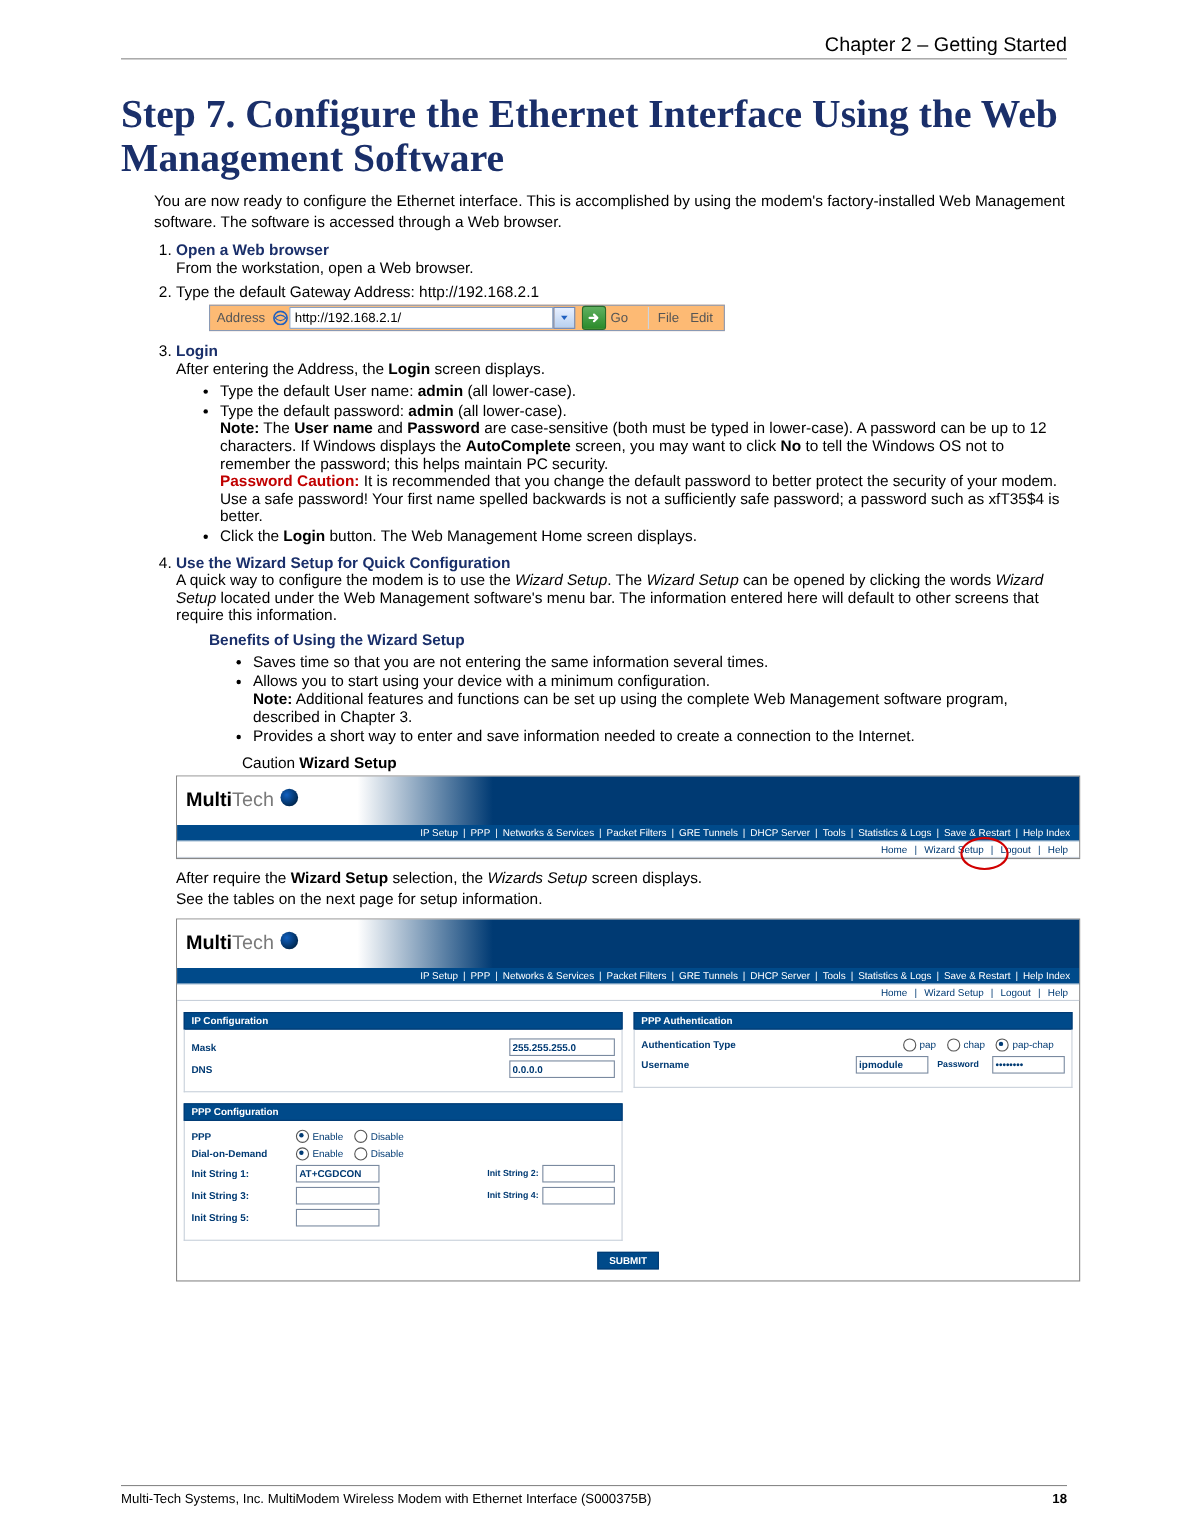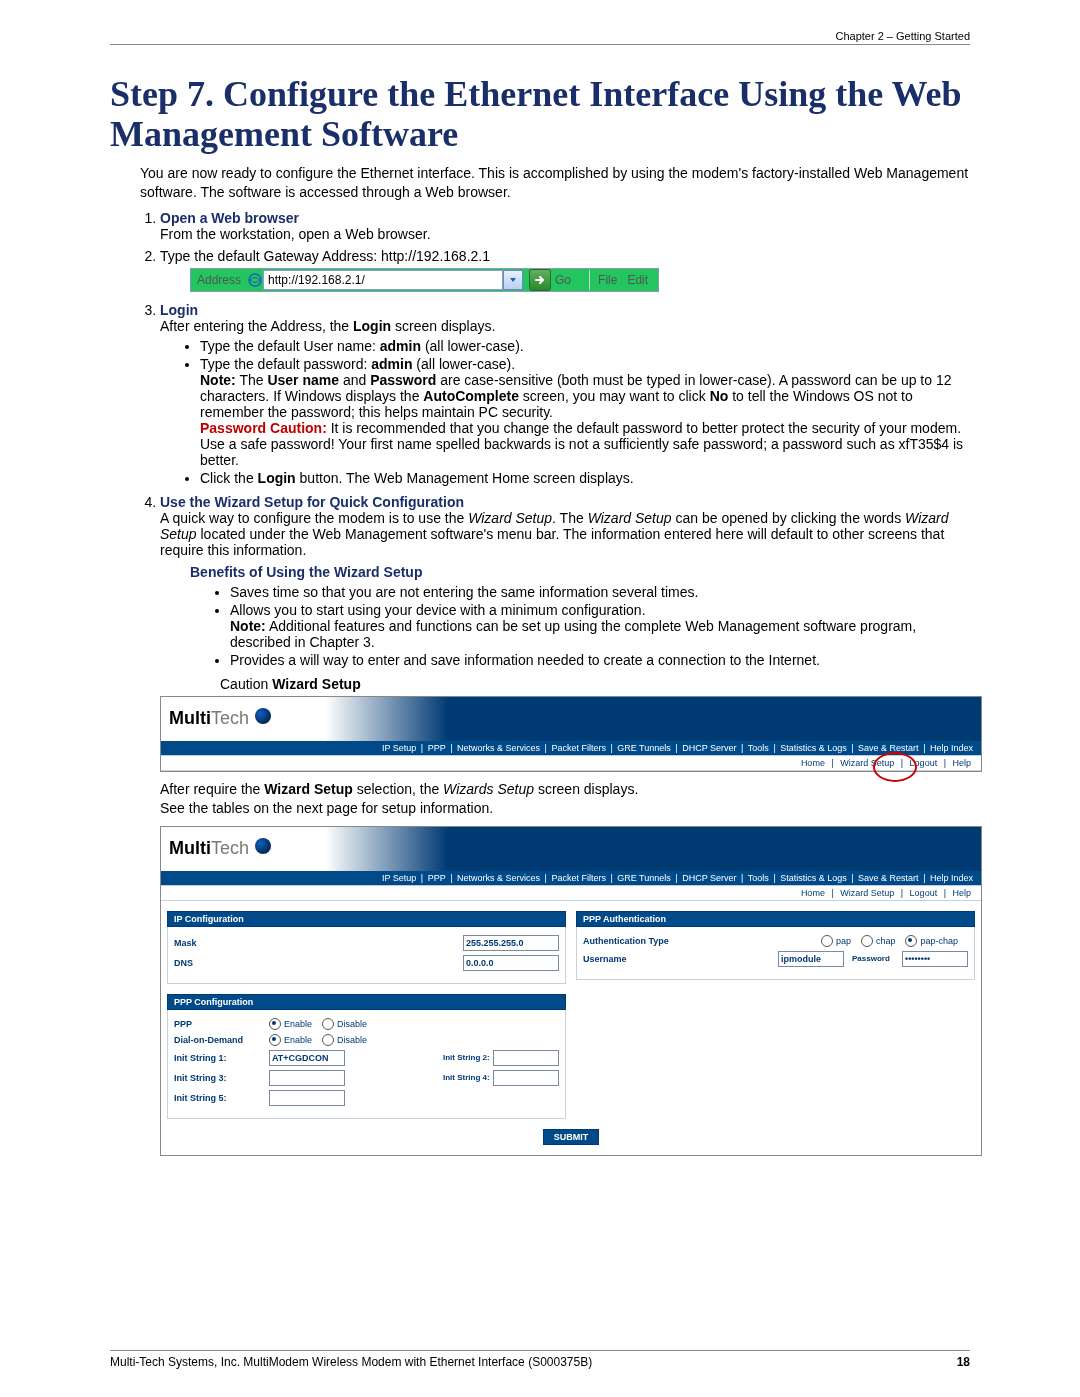--- a/index.html
+++ b/index.html
@@ -12,21 +12,21 @@
   }
   .page {
     width: 1080px;
     min-height: 1397px;
     box-sizing: border-box;
     padding: 30px 110px 30px 110px;
     position: relative;
   }
   .header-line {
     text-align: right;
-    font-size: 11px;
+    font-size: 18px;
     border-bottom: 1px solid #888;
     padding-bottom: 2px;
     margin-bottom: 30px;
   }
   h1.title {
     color: #1a2f6a;
     font-family: "Palatino Linotype", "Book Antiqua", Georgia, serif;
     font-weight: bold;
     font-size: 36px;
     margin: 0 0 10px 0;
@@ -61,21 +61,21 @@
   }
   ul.bullets li {
     margin-bottom: 2px;
   }
   .address-bar {
     display: inline-flex;
     align-items: center;
     border: 1px solid #8a9ab5;
     height: 22px;
     margin: 4px 0 4px 30px;
-    background: #22c55e;
+    background: #fdba74;
     font-size: 12px;
   }
   .address-bar .label {
     padding: 0 6px;
     color: #555;
   }
   .address-bar .ie-icon {
     width: 16px; height: 16px;
     display: inline-flex; align-items: center; justify-content: center;
     color: #2060c0;
@@ -324,21 +324,21 @@
       <span>
         <span>A quick way to configure the modem is to use the </span><i>Wizard Setup</i><span>. The </span><i>Wizard Setup</i><span> can be opened by clicking the words </span><i>Wizard Setup</i><span> located under the Web Management software's menu bar. The information entered here will default to other screens that require this information.</span>
       </span>
       <div class="bold-blue" style="margin:6px 0 2px 30px;">Benefits of Using the Wizard Setup</div>
       <ul class="bullets" style="margin-left:70px;">
         <li>Saves time so that you are not entering the same information several times.</li>
         <li>
           <span>Allows you to start using your device with a minimum configuration.</span><br>
           <b>Note:</b><span> Additional features and functions can be set up using the complete Web Management software program, described in Chapter 3.</span>
         </li>
-        <li>Provides a will way to enter and save information needed to create a connection to the Internet.</li>
+        <li>Provides a short way to enter and save information needed to create a connection to the Internet.</li>
       </ul>
       <div class="select-line">
         <span>Caution </span><b>Wizard Setup</b>
       </div>
 
       
       <div class="webui-frame" style="margin-left:0;">
         <div class="webui-top">
           <span class="mt-logo">
             <span>Multi</span>

